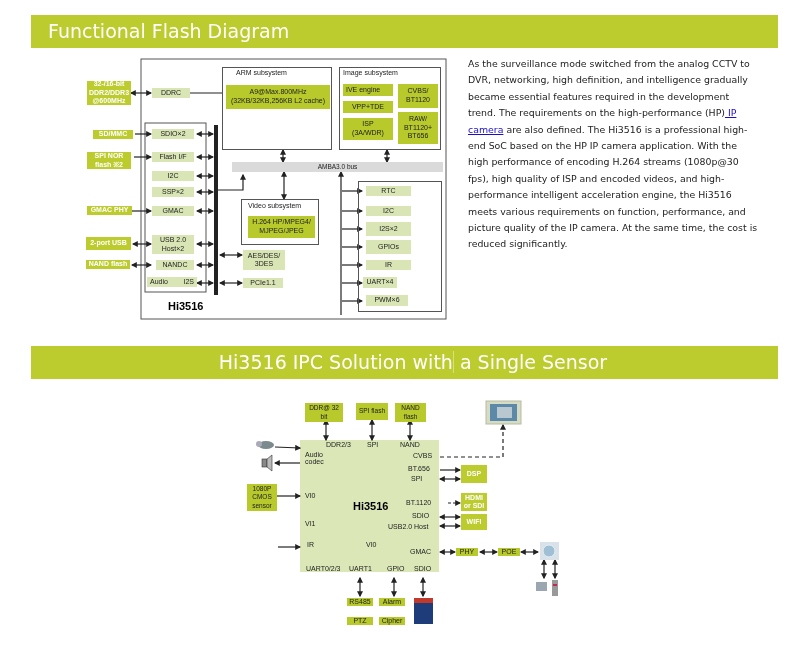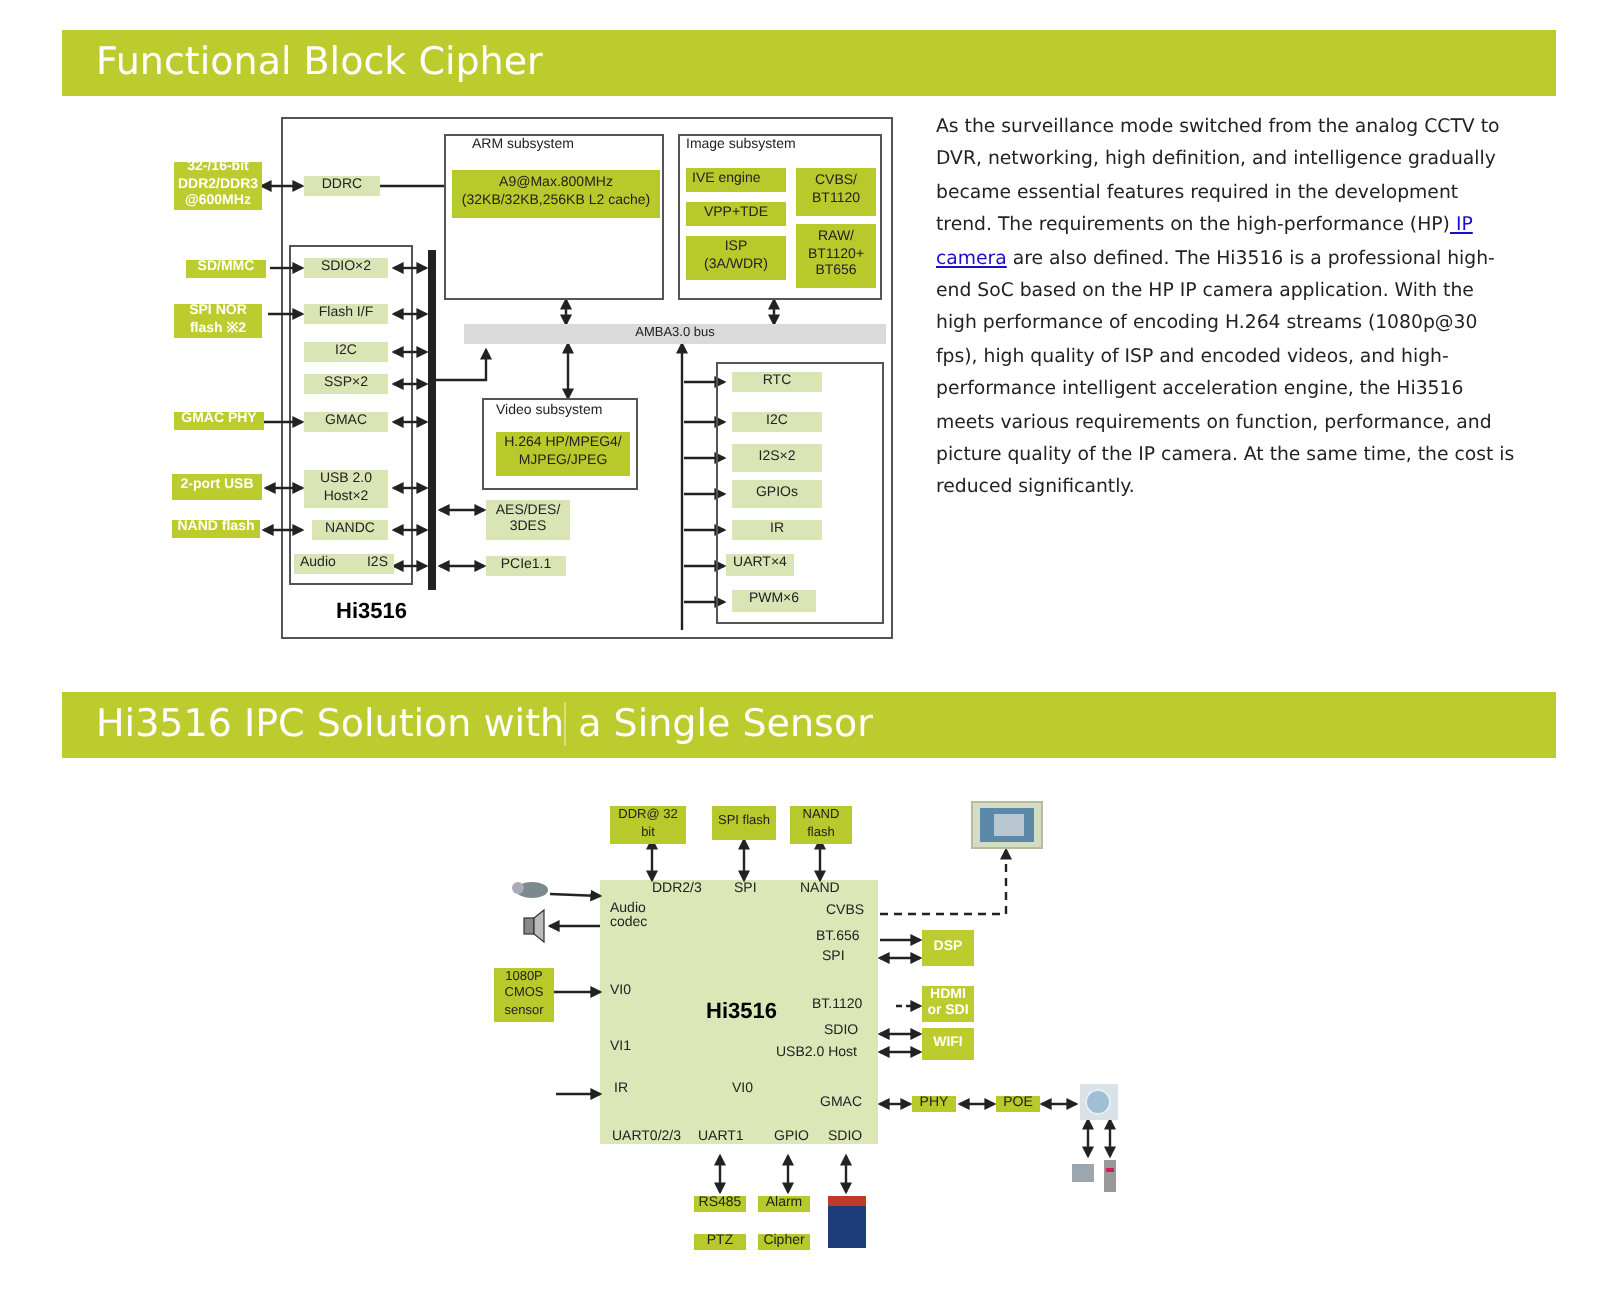--- a/index.html
+++ b/index.html
@@ -16,21 +16,21 @@
   .para a { color:#1a0dcc; text-decoration:underline; }
   .chip { position:absolute; font-size:7px; color:#222; }
   .bus { position:absolute; background:#dadada; font-size:6.5px; text-align:center; color:#222; }
   svg.lines { position:absolute; left:0; top:0; }
   .big { font-weight:bold; font-size:11px; }
 </style>
 </head>
 <body>
 
 <div class="banner" style="top:15px;">
-  <span>Functional Block Cipher</span>
+  <span>Functional Flash Diagram</span>
 </div>
 
 <svg class="lines" width="804" height="648">
   <defs>
     <marker id="ah" markerWidth="5" markerHeight="5" refX="4" refY="2.5" orient="auto">
         <path d="M0,0 L5,2.5 L0,5 z" fill="#222"></path>
       </marker>
     <marker id="at" markerWidth="5" markerHeight="5" refX="1" refY="2.5" orient="auto">
         <path d="M5,0 L0,2.5 L5,5 z" fill="#222"></path>
       </marker>
@@ -137,21 +137,21 @@
   <div class="lbox" style="left:366px;top:240px;width:45px;height:14px;">GPIOs</div>
   <div class="lbox" style="left:366px;top:260px;width:45px;height:10px;">IR</div>
   <div class="lbox" style="left:363px;top:277px;width:34px;height:11px;">UART×4</div>
   <div class="lbox" style="left:366px;top:295px;width:42px;height:11px;">PWM×6</div>
 </div>
 
 <div class="para">
   <span>As the surveillance mode switched from the analog CCTV to DVR, networking, high definition, and intelligence gradually became essential features required in the development trend. The requirements on the high-performance (HP)</span><a> IP camera</a><span> are also defined. The Hi3516 is a professional high-end SoC based on the HP IP camera application. With the high performance of encoding H.264 streams (1080p@30 fps), high quality of ISP and encoded videos, and high-performance intelligent acceleration engine, the Hi3516 meets various requirements on function, performance, and picture quality of the IP camera. At the same time, the cost is reduced significantly.</span>
 </div>
 
-<div class="banner" style="top:346px;">
+<div class="banner" style="top:346px;text-align:center;">
   <span>Hi3516 IPC Solution with</span><span class="split"> a Single Sensor</span>
 </div>
 
 <svg class="lines" width="804" height="648">
   <defs>
     <marker id="ah2" markerWidth="5" markerHeight="5" refX="4" refY="2.5" orient="auto">
         <path d="M0,0 L5,2.5 L0,5 z" fill="#222"></path>
       </marker>
     <marker id="at2" markerWidth="5" markerHeight="5" refX="1" refY="2.5" orient="auto">
         <path d="M5,0 L0,2.5 L5,5 z" fill="#222"></path>

